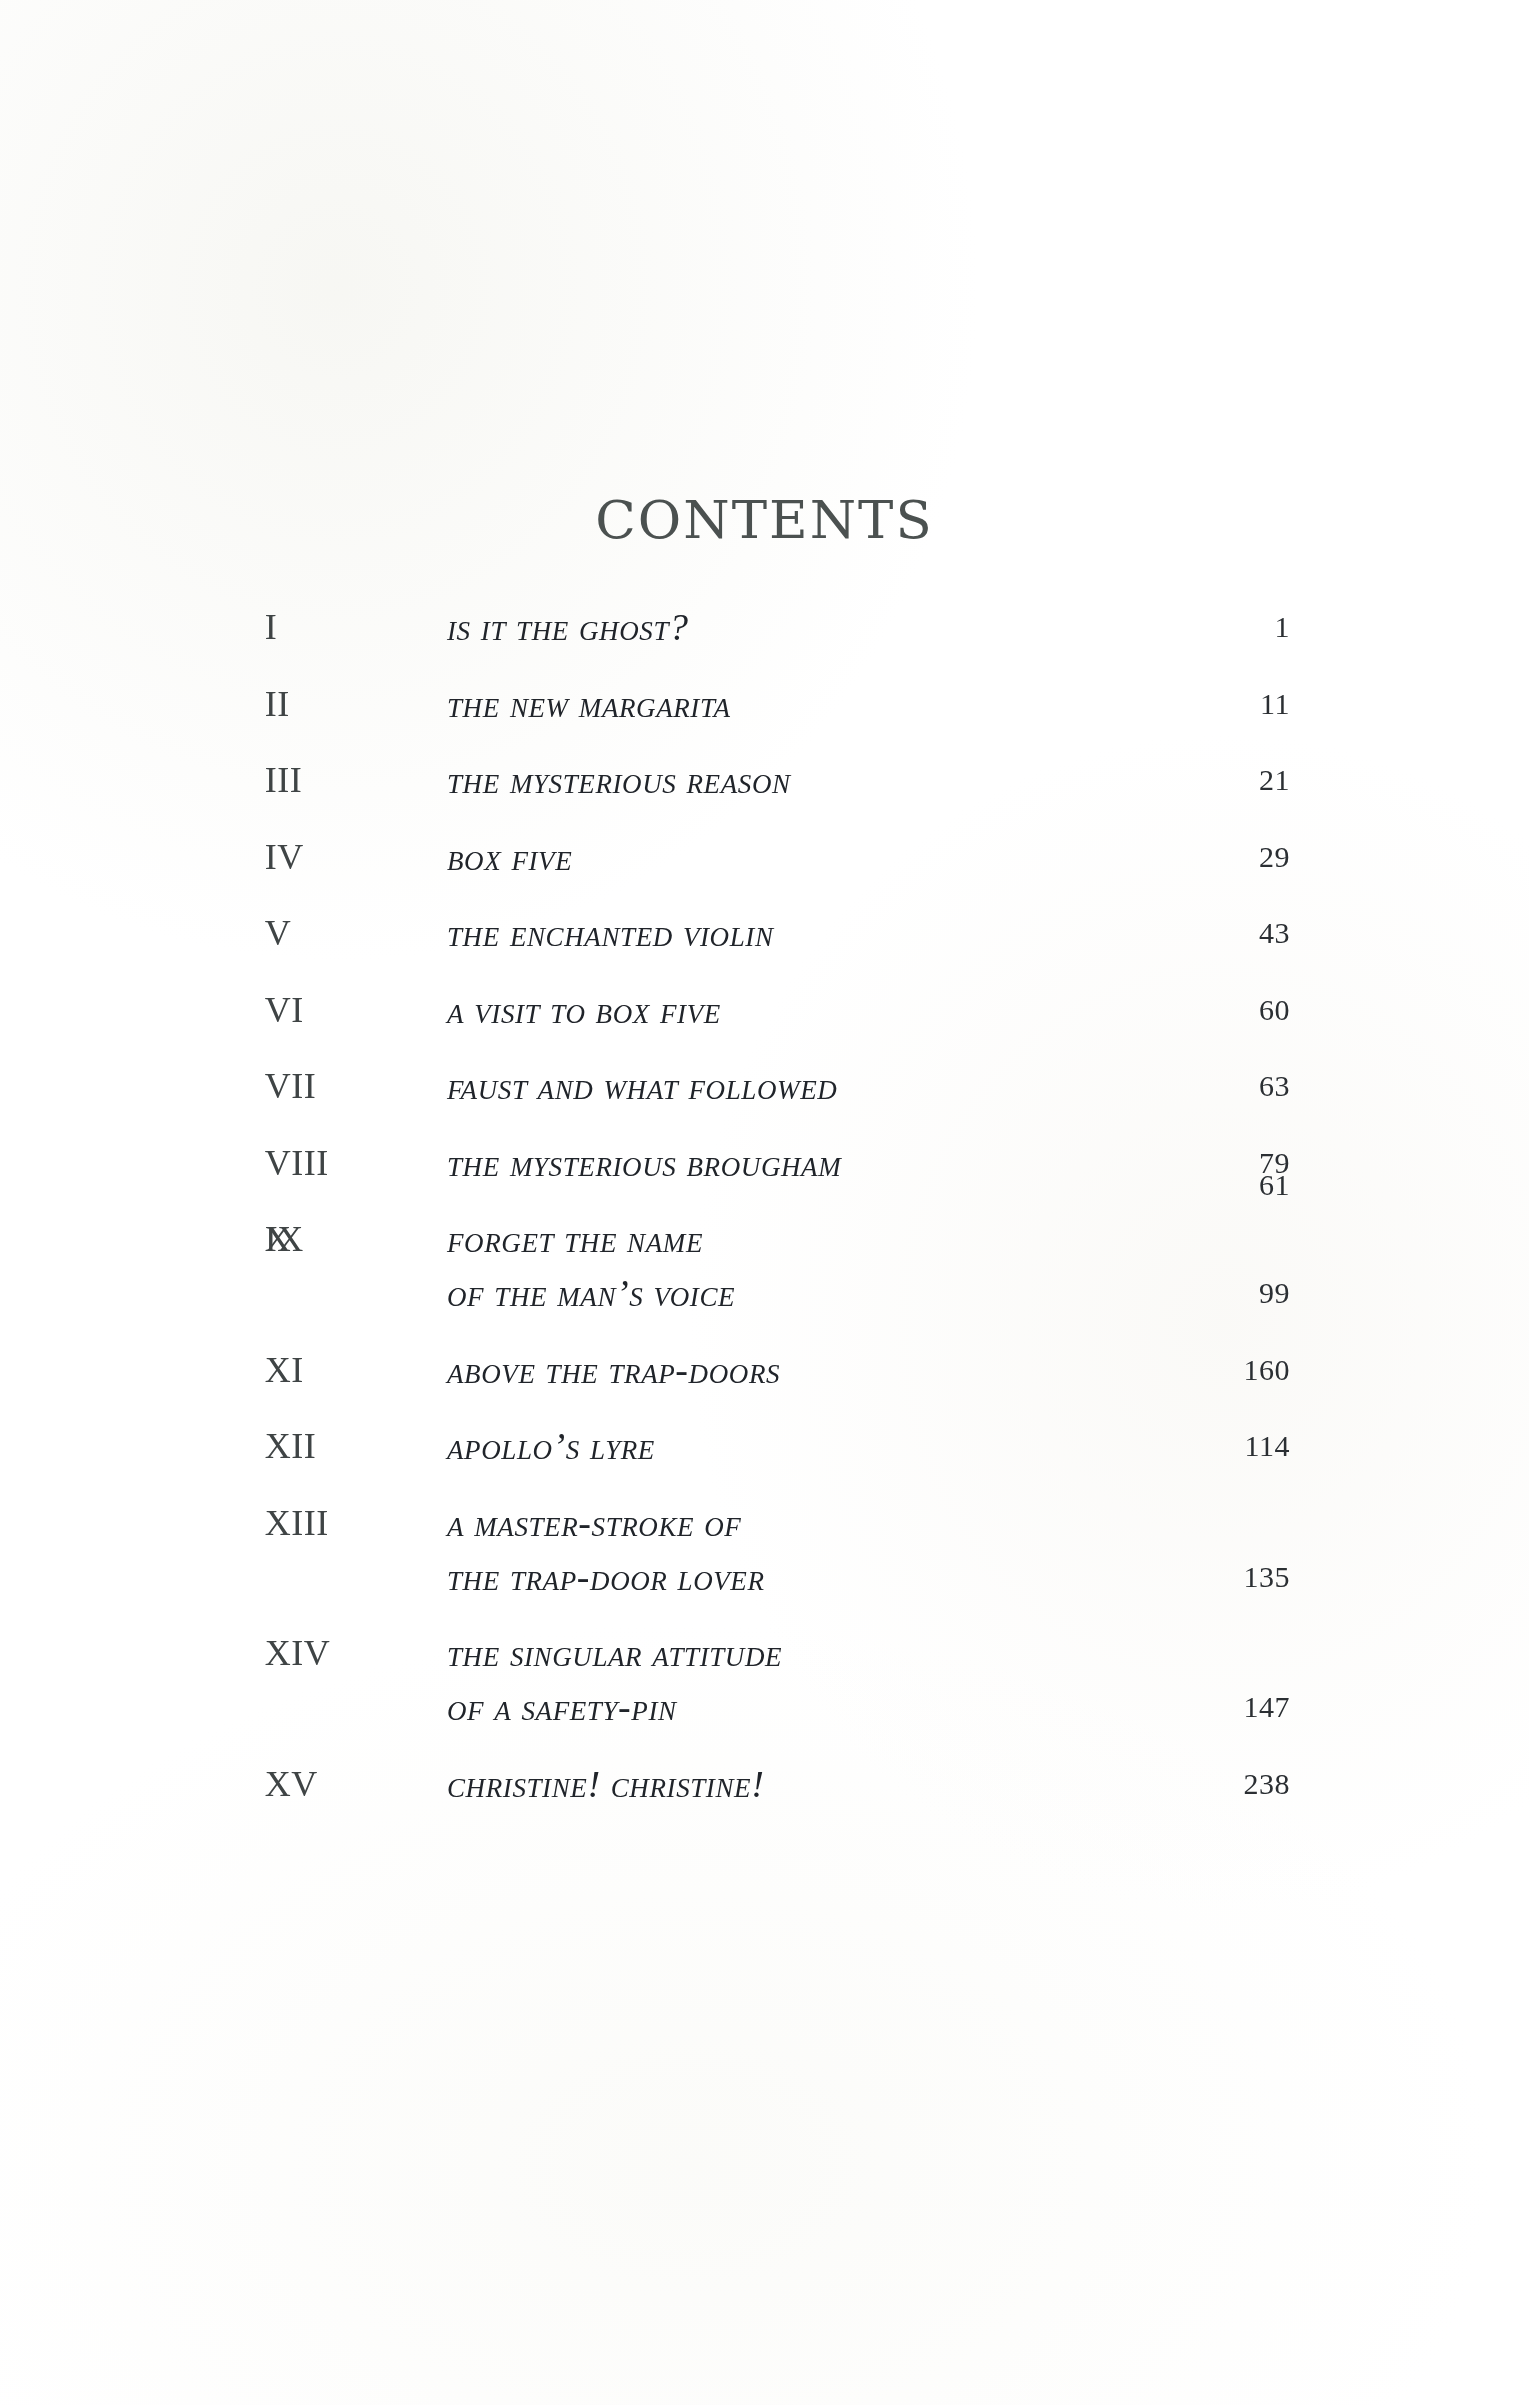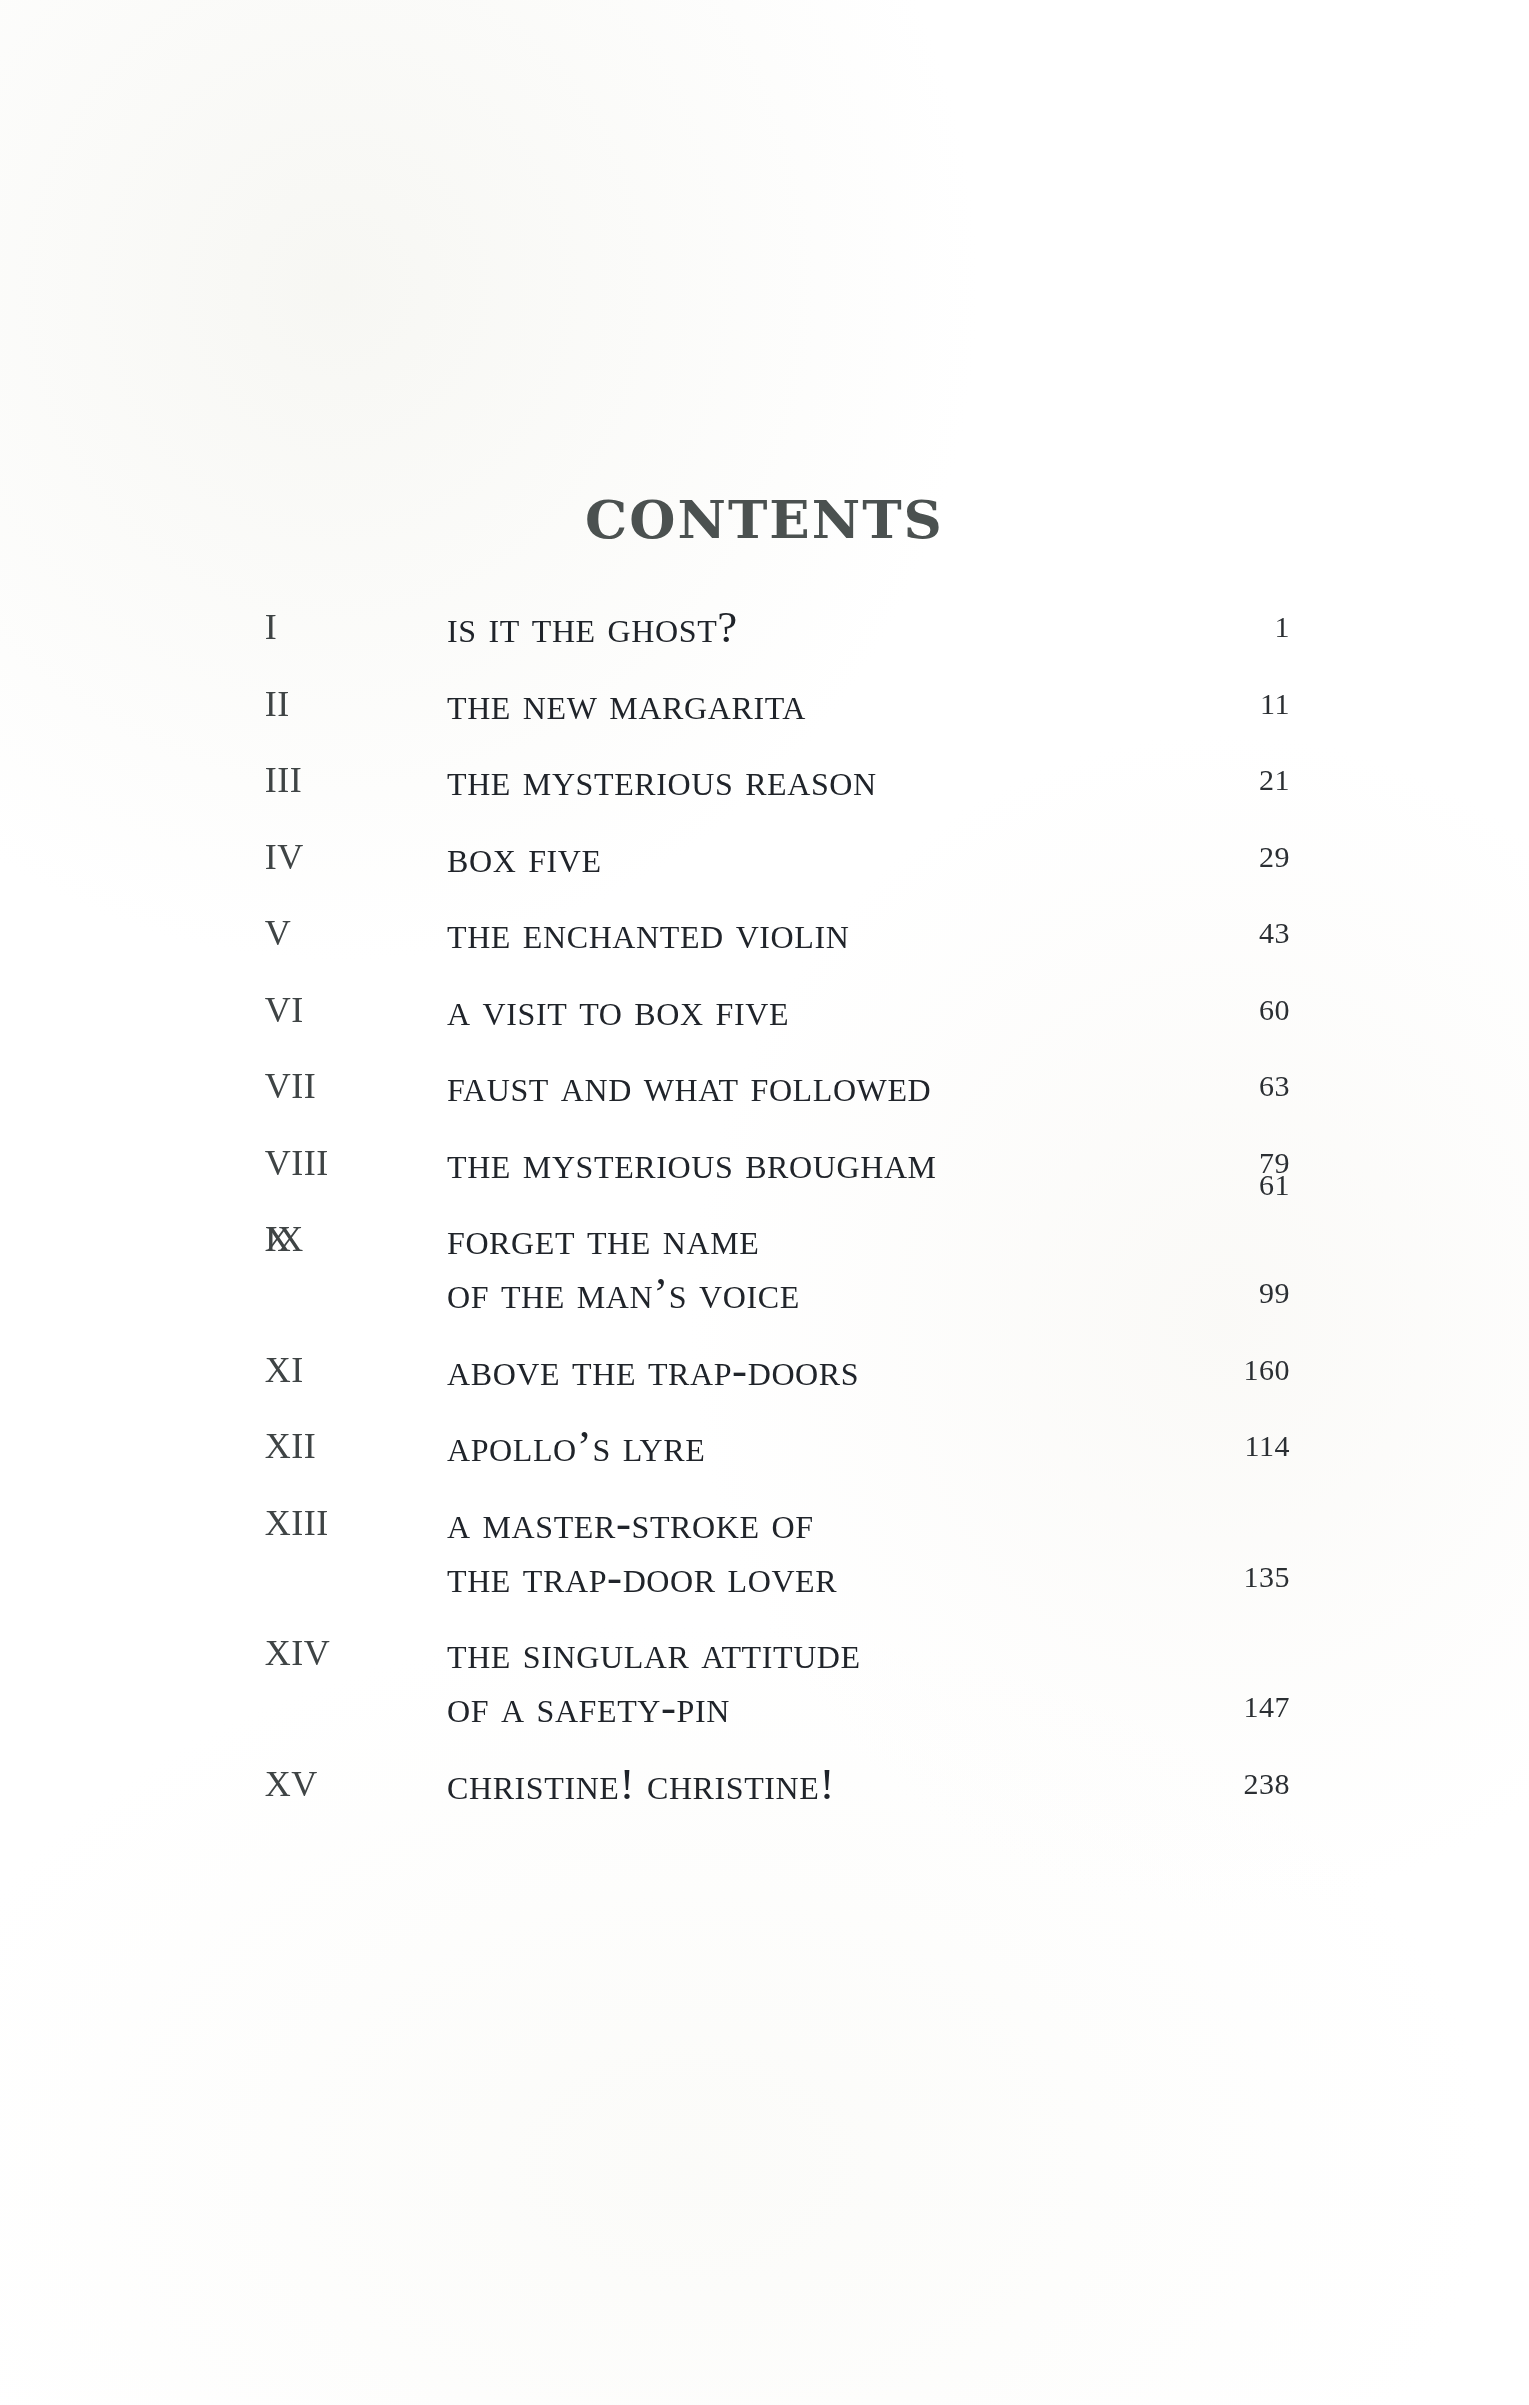--- a/index.html
+++ b/index.html
@@ -39,21 +39,21 @@
     right: 0;
     top: 423px;
     text-align: center;
     font-family: "DejaVu Serif", "Liberation Serif", serif;
     font-size: 76px;
     line-height: 1;
     letter-spacing: 2px;
     color: #4b5150;
     font-variant: small-caps;
     text-transform: lowercase;
-    font-weight: 700;
+    font-weight: 400;
   }
   .toc-title::first-letter {
     font-size: 1em;
   }
 
   
   .toc-list {
     position: absolute;
     left: 251px;
     top: 600px;
@@ -82,25 +82,26 @@
     color: #3f4445;
     letter-spacing: 0.5px;
     font-family: "Liberation Serif", "DejaVu Serif", serif;
   }
 
   .title-cell {
     margin-left: 196px;
     margin-right: 196px;
     font-variant: small-caps;
     text-transform: lowercase;
-    font-size: 45px;
+    font-size: 38px;
     line-height: 54px;
     letter-spacing: 0.6px;
     color: #20242a;
     font-family: "Liberation Serif", "DejaVu Serif", serif;
+    font-style: italic;
   }
   .title-cell .ln {
     display: block;
     white-space: nowrap;
   }
 
   .page-num {
     position: absolute;
     right: 0;
     bottom: 0;

